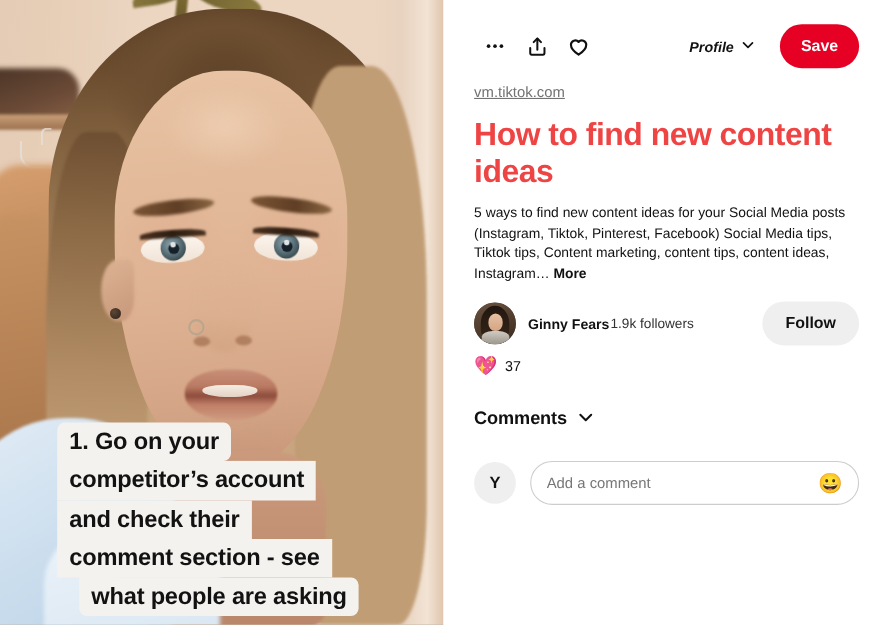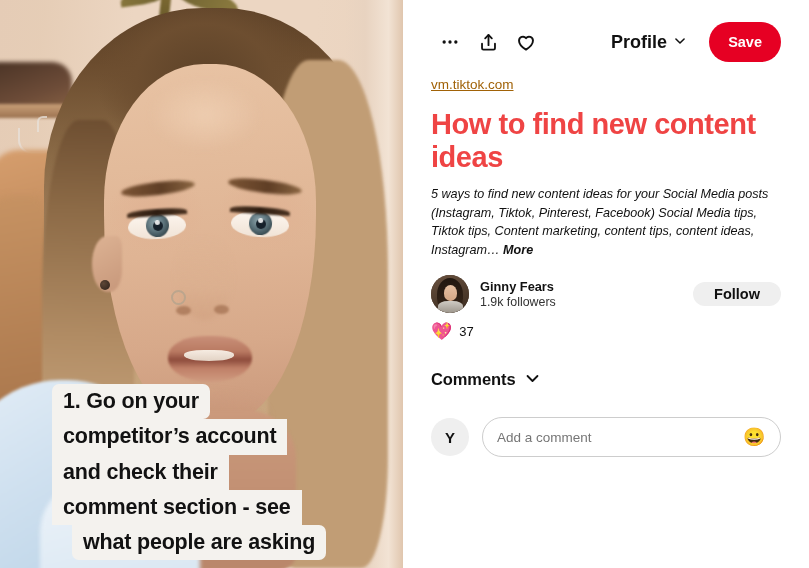--- a/index.html
+++ b/index.html
@@ -351,70 +351,70 @@
     width: 38px; height: 38px;
     border-radius: 50%;
     cursor: pointer;
     background: transparent;
     border: none;
   }
   .icon-btn svg { display: block; }
   .spacer { flex: 1 1 auto; }
   .profile-select {
     display: flex;
-    align-items: flex-start;
+    align-items: center;
     gap: 6px;
-    font-size: 18px;
+    font-size: 13px;
     font-weight: 700;
     color: #111;
     cursor: pointer;
     padding: 6px 8px;
     border-radius: 18px;
     background: transparent;
     border: none;
     font-family: "Liberation Sans", sans-serif;
+    font-style: italic;
   }
   .save-btn {
     margin-left: 14px;
     background: #e60023;
     color: #fff;
     font-size: 14.5px;
     font-weight: 700;
     border: none;
     border-radius: 22px;
     height: 40px;
     padding: 0 19px;
     cursor: pointer;
     font-family: "Liberation Sans", sans-serif;
   }
 
   .source-link {
     display: inline-block;
     font-size: 13.5px;
-    color: #a16207;
+    color: #737373;
     text-decoration: underline;
     margin-bottom: 16px;
     cursor: pointer;
   }
   .pin-title {
     font-size: 29px;
     line-height: 1.14;
     font-weight: 700;
     color: #ef4444;
     letter-spacing: -0.45px;
     margin-bottom: 11px;
     max-width: 345px;
   }
   .pin-desc {
     font-size: 12.6px;
     line-height: 1.47;
     color: #111;
     max-width: 345px;
     margin-bottom: 16px;
-    font-style: italic;
   }
   .more-link {
     font-weight: 700;
     color: #111;
     cursor: pointer;
   }
 
   .creator-row {
     display: flex;
     align-items: center;
@@ -446,40 +446,40 @@
   }
   .avatar .av-body {
     position: absolute; left: 7px; bottom: 0;
     width: 25px; height: 12px;
     background: linear-gradient(180deg, #cfcbc4, #9d968c);
     border-radius: 40% 40% 0 0;
   }
   .creator-meta {
     margin-left: 11px;
     display: flex;
-    flex-direction: column;
+    flex-direction: row;
     gap: 1px;
     justify-content: center;
   }
   .creator-name {
     font-size: 12.8px;
     font-weight: 700;
     color: #111;
   }
   .creator-followers {
     font-size: 12.4px;
     color: #333;
   }
   .follow-btn {
     margin-left: auto;
     background: #efefef;
     color: #111;
     border: none;
     border-radius: 22px;
-    height: 24px;
+    height: 40px;
     padding: 0 21px;
     font-size: 14.5px;
     font-weight: 700;
     cursor: pointer;
     font-family: "Liberation Sans", sans-serif;
   }
 
   .reaction-row {
     display: flex;
     align-items: center;

